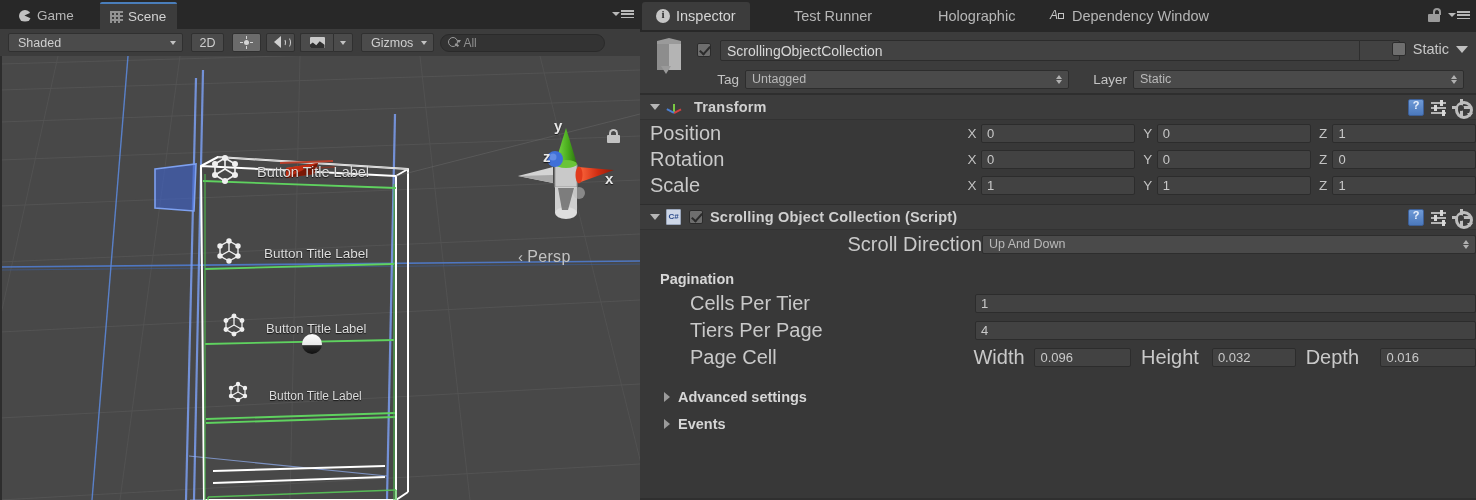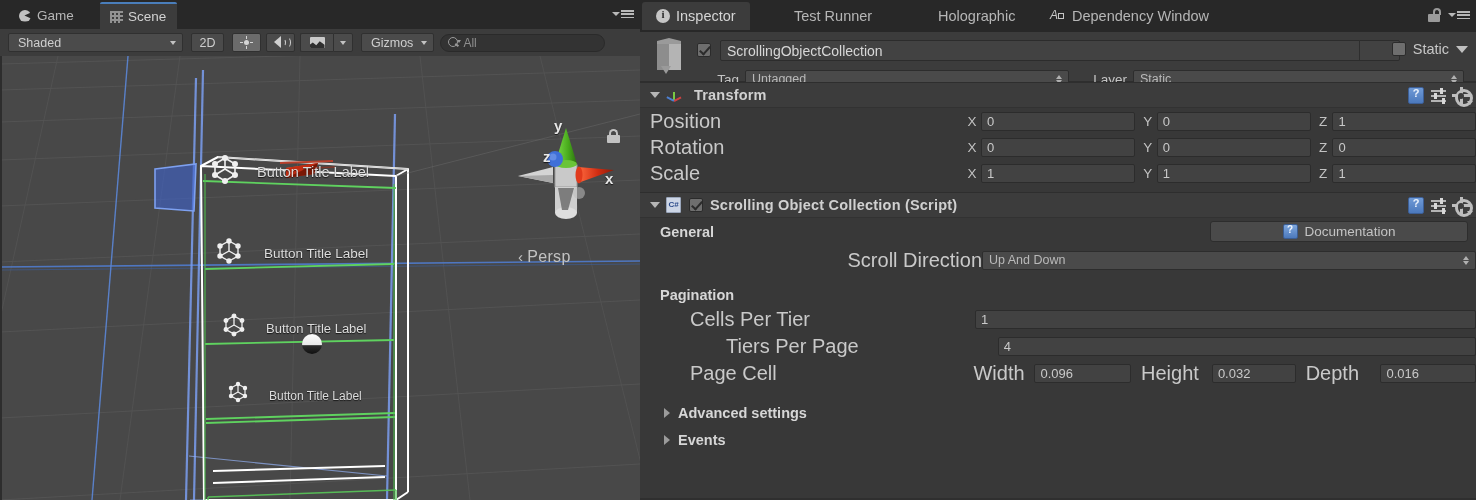--- a/index.html
+++ b/index.html
@@ -171,21 +171,21 @@
   #insp-lock .shk { position:absolute; left:5px; top:0; width:8px; height:7px; border:2px solid #9a9a9a; border-bottom:none; border-radius:4px 4px 0 0; }
   #insp-menu { position:absolute; right:6px; top:10px; width:22px; height:12px; cursor:pointer; }
   #insp-menu .bars { position:absolute; right:0; top:1px; width:13px; height:9px;
     background: repeating-linear-gradient(to bottom, #b8b8b8 0 1.6px, transparent 1.6px 3.3px); }
   #insp-menu .caret { position:absolute; right:14px; top:3px; width:0;height:0;
     border-left:4px solid transparent;border-right:4px solid transparent;border-top:4px solid #b8b8b8; }
 
   #insp-body { position: absolute; left: 0; top: 32px; width: 836px; height: 468px; background: #383838; }
 
   
-  #obj-header { position: relative; height: 50px; background: #3c3c3c; border-bottom: 1px solid #2e2e2e; }
+  #obj-header { position: relative; height: 62px; background: #3c3c3c; border-bottom: 1px solid #2e2e2e; }
   .cube-ico { position:absolute; left:14px; top:6px; width:34px; height:42px; }
   .cube-ico .top { position:absolute; left:3px; top:0; width:24px; height:11px; background:#9a9a9a;
     clip-path: polygon(50% 0, 100% 28%, 100% 72%, 50% 100%, 0 72%, 0 28%); }
   .cube-ico .face { position:absolute; left:3px; top:6px; width:12px; height:26px; background:#8d8d8d; }
   .cube-ico .face2 { position:absolute; left:15px; top:6px; width:12px; height:26px; background:#b4b4b4; }
   .cube-ico .arrow { position:absolute; left:7px; top:28px; width:0;height:0;
     border-left:5px solid transparent;border-right:5px solid transparent;border-top:8px solid #9a9a9a; }
   .chk {
     width: 14px; height: 14px; background: #6e6e6e; border: 1px solid #2b2b2b; border-radius: 2px;
     position: relative; flex: none; cursor: pointer;
@@ -681,48 +681,41 @@
           <span class="ico-preset"></span>
           <span class="ico-gear">
             <i class="tick"></i>
               <i class="tick2"></i>
               <i class="hole"></i>
               <i class="gcar"></i>
           </span>
         </span>
       </div>
 
-      <div class="prop-row" style="height:28px;">
-        <span class="sub-head" style="margin-left:20px;">General</span>
-        <div class="doc-btn">
-          <span class="ico-book"></span>
-          <span>Documentation</span>
-        </div>
-      </div>
 
       <div class="prop-row" style="height:28px;text-align:right;">
         <span class="prop-label" style="margin-left:50px; width:292px;">Scroll Direction</span>
         <div class="popup" style="width:494px;">
           <span>Up And Down</span>
           <span class="updown"></span>
         </div>
       </div>
 
       <div class="prop-row" style="height:32px;">
         <span class="sub-head" style="margin-left:20px; align-self:flex-end; padding-bottom:3px;">Pagination</span>
       </div>
 
       <div class="prop-row" style="height:27px;">
         <span class="prop-label" style="margin-left:50px; width:285px;">Cells Per Tier</span>
         <span class="vfield" style="width:501px;">
           <span>1</span>
         </span>
       </div>
 
-      <div class="prop-row" style="height:27px;margin-left:36px;">
+      <div class="prop-row" style="height:27px;">
         <span class="prop-label" style="margin-left:50px; width:285px;">Tiers Per Page</span>
         <span class="vfield" style="width:501px;">
           <span>4</span>
         </span>
       </div>
 
       <div class="prop-row" style="height:27px;">
         <span class="prop-label" style="margin-left:50px; width:288px;">Page Cell</span>
         <span class="prop-label" style="width:62px;">Width</span>
         <span class="vfield" style="width:98px;">

